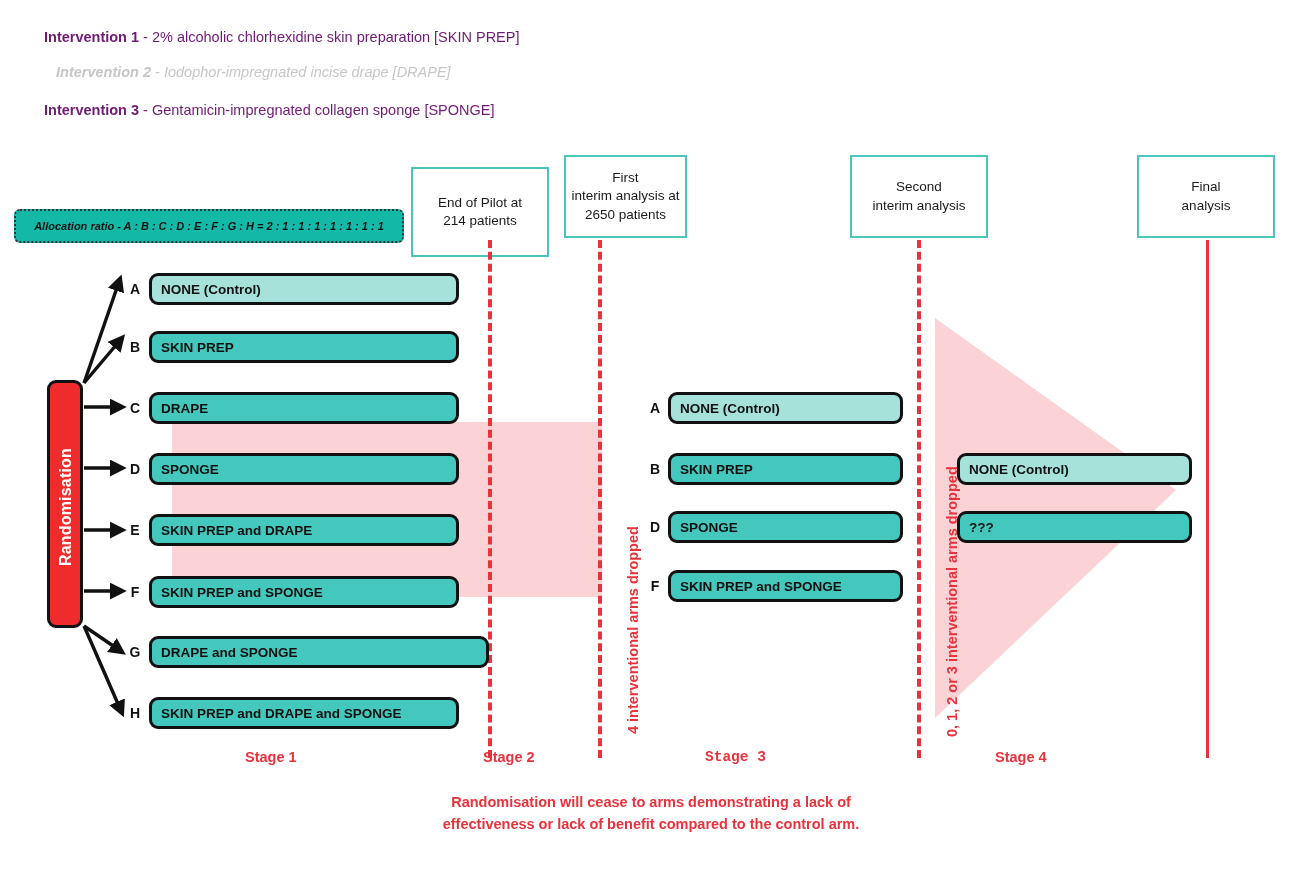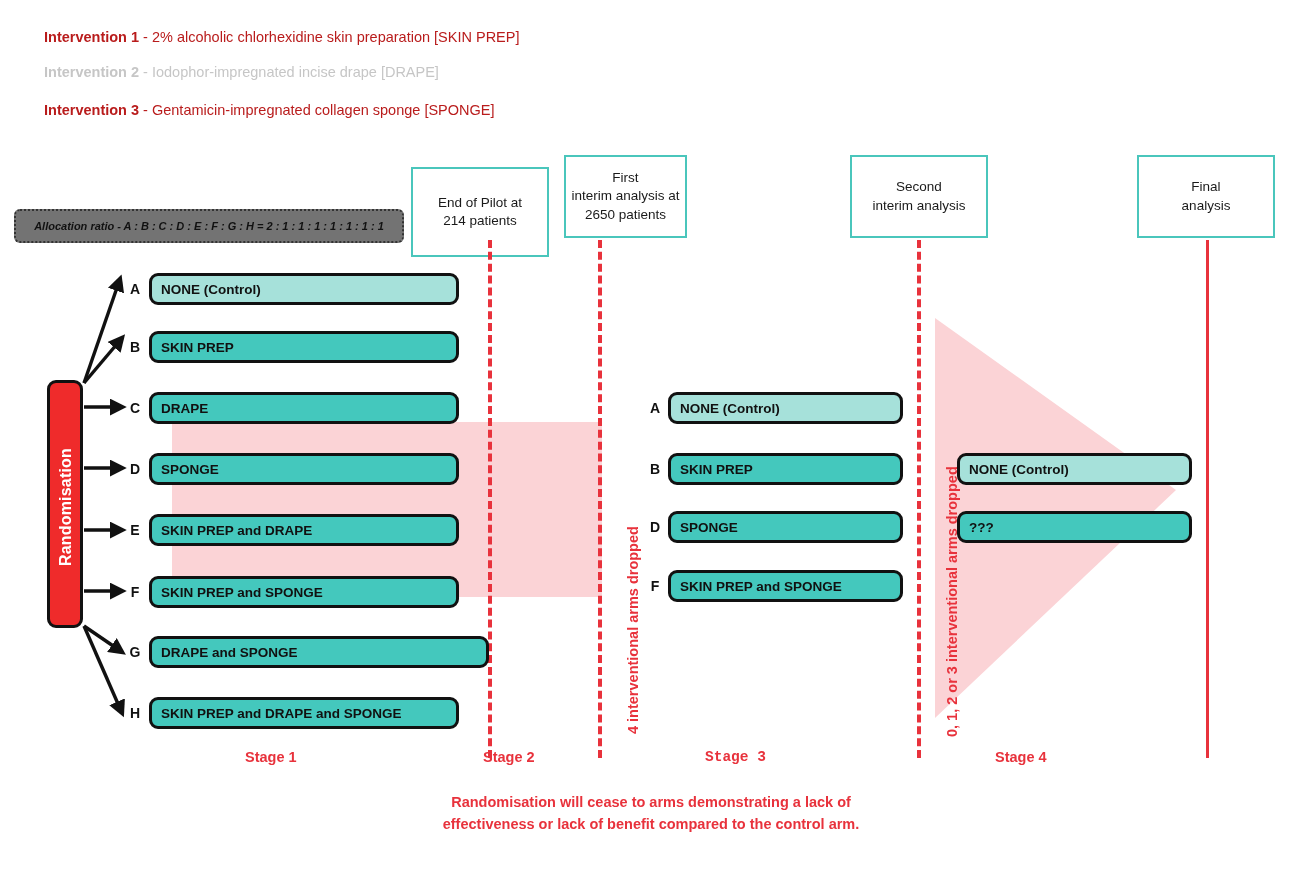--- a/index.html
+++ b/index.html
@@ -1,42 +1,42 @@
 <!DOCTYPE html>
 <html><head>
 <meta charset="utf-8">
 <style>
   html,body{margin:0;padding:0;background:#ffffff;}
   body{width:1302px;height:869px;font-family:"Liberation Sans",sans-serif;}
   #stage{position:relative;width:1302px;height:869px;overflow:hidden;background:#fff;}
 
   
   .legend{position:absolute;left:44px;top:30px;width:760px;}
-  .legend-line{font-size:14.5px;color:#b91c1c;line-height:1;margin-bottom:0;white-space:nowrap;}
+  .legend-line{font-size:14.5px;color:#701a75;line-height:1;margin-bottom:0;white-space:nowrap;}
   .legend-line b{font-weight:bold;}
   .legend-line.muted,.legend-line.muted b{color:#c6c6c6;}
   .lg1{position:absolute;left:0;top:0;}
-  .lg2{position:absolute;left:0;top:35px;}
+  .lg2{position:absolute;left:12px;top:35px;font-style:italic;}
   .lg3{position:absolute;left:0;top:73px;}
 
   
   .pink-band{position:absolute;background:#fbd3d6;}
 
   
   .abox{position:absolute;border:2.5px solid #4ac6bc;background:#fff;
         display:flex;align-items:center;justify-content:center;text-align:center;
         font-size:13.5px;color:#1a1a1a;line-height:1.35;box-sizing:border-box;}
 
   
   .vline{position:absolute;width:0;border-left:4px dashed #e8323c;}
   .vline.solid{border-left:3px solid #e8323c;}
 
   
   .alloc{position:absolute;left:14px;top:209px;width:390px;height:34px;
-         background:#737373;border:2px dotted #333;border-radius:6px;
+         background:#14b8a6;border:2px dotted #333;border-radius:6px;
          display:flex;align-items:center;justify-content:center;
          font-size:11px;font-weight:bold;font-style:italic;color:#111;box-sizing:border-box;}
 
   
   .rand{position:absolute;left:47px;top:380px;width:36px;height:248px;
         background:#ef2b2b;border:3px solid #111;border-radius:9px;box-sizing:border-box;}
   .rand-label{position:absolute;left:0;top:0;width:248px;height:36px;
         transform:rotate(-90deg);transform-origin:0 0;
         margin-left:-2px;margin-top:248px;
         display:flex;align-items:center;justify-content:center;

